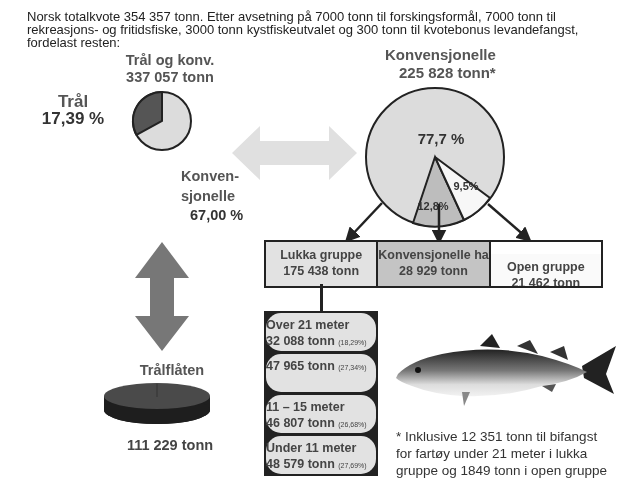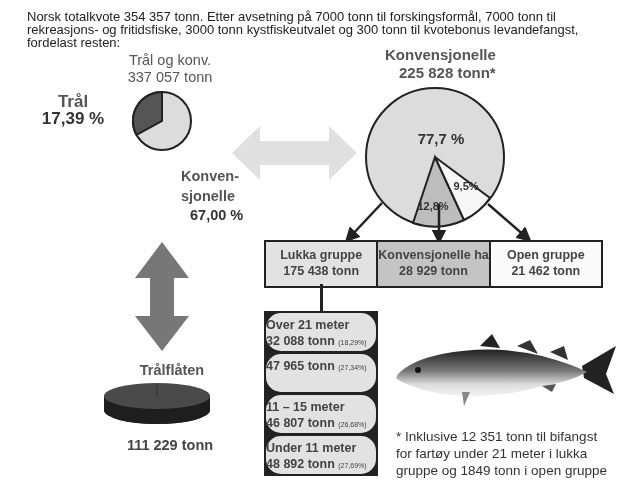--- a/index.html
+++ b/index.html
@@ -1,32 +1,32 @@
 <!DOCTYPE html>
 <html><head>
 <meta charset="utf-8">
 <style>
   html, body { margin:0; padding:0; }
   body { width:620px; height:495px; background:#ffffff; position:relative; overflow:hidden;
          font-family:"Liberation Sans", sans-serif; color:#3a3a3a; }
   .abs { position:absolute; }
   .intro { left:27px; top:10px; width:590px; font-size:13px; line-height:13px; color:#222; }
-  .title-tk { left:110px; top:52px; width:120px; text-align:center; font-size:14.5px; font-weight:normal; color:#555; line-height:17px; }
+  .title-tk { left:110px; top:52px; width:120px; text-align:center; font-size:14.5px; font-weight:bold; color:#555; line-height:17px; }
   .tral-lbl { left:38px; top:93px; width:70px; text-align:center; font-size:17px; font-weight:bold; color:#555; line-height:17px; }
   .tral-lbl .v { color:#333; }
   .konv-lbl { left:181px; top:166px; font-size:14.5px; font-weight:bold; color:#555; line-height:20px; }
   .konv-pct { left:190px; top:207px; font-size:14.5px; font-weight:bold; color:#333; }
   .konv-title { left:385px; top:46px; font-size:15px; font-weight:bold; color:#555; line-height:18px; }
   .konv-title .l2 { padding-left:14px; display:block; }
   .groups { left:264px; top:240px; width:339px; height:48px; border:2px solid #222; display:flex; box-sizing:border-box; }
   .grp { flex:1; text-align:center; font-size:12.5px; font-weight:bold; color:#444; line-height:16px; padding-top:5px; box-sizing:border-box; border-right:2px solid #222; white-space:nowrap; overflow:hidden; }
   .grp:last-child { border-right:none; }
   .grp.g1 { background:#e2e2e2; }
   .grp.g2 { background:#c4c4c4; }
-  .grp.g3 { background:#fafafa; }
+  .grp.g3 { background:#fafafa;margin-top:12px; }
   .sizes { left:264px; top:311px; width:114px; border:2px solid #222; box-sizing:border-box; background:#222; }
   .sz { background:#e2e2e2; text-align:left; font-size:12.5px; font-weight:bold; color:#444; line-height:16px; height:38px; padding-top:4px; box-sizing:border-box; margin-bottom:3px;border-radius:15px; }
   .sz:last-child { margin-bottom:0; }
   .sz .p { font-size:7px; font-weight:normal; }
   .tralflaten { left:112px; top:362px; width:120px; text-align:center; font-size:14.5px; font-weight:bold; color:#555; }
   .tral-ton { left:100px; top:437px; width:140px; text-align:center; font-size:14.5px; font-weight:bold; color:#444; }
   .note { left:396px; top:428px; width:230px; font-size:13.5px; color:#333; line-height:17px; }
 </style>
 </head>
 <body>
@@ -106,21 +106,21 @@
   </div>
   <div class="sz">
     <div><span>47 965 tonn</span> <span class="p">(27,34%)</span></div>
   </div>
   <div class="sz">
     <div>11 – 15 meter</div>
     <div><span>46 807 tonn</span> <span class="p">(26,68%)</span></div>
   </div>
   <div class="sz">
     <div>Under 11 meter</div>
-    <div><span>48 892 tonn</span> <span class="p">(27,69%)</span></div>
+    <div><span>48 579 tonn</span> <span class="p">(27,69%)</span></div>
   </div>
 </div>
 
 <svg class="abs" style="left:134px;top:242px" width="56" height="110">
   <polygon points="28,0 55,36 40,36 40,74 55,74 28,109 1,74 16,74 16,36 1,36" fill="#777"></polygon>
 </svg>
 
 <div class="abs tralflaten">Trålflåten</div>
 
 <svg class="abs" style="left:103px;top:382px" width="108" height="46">

